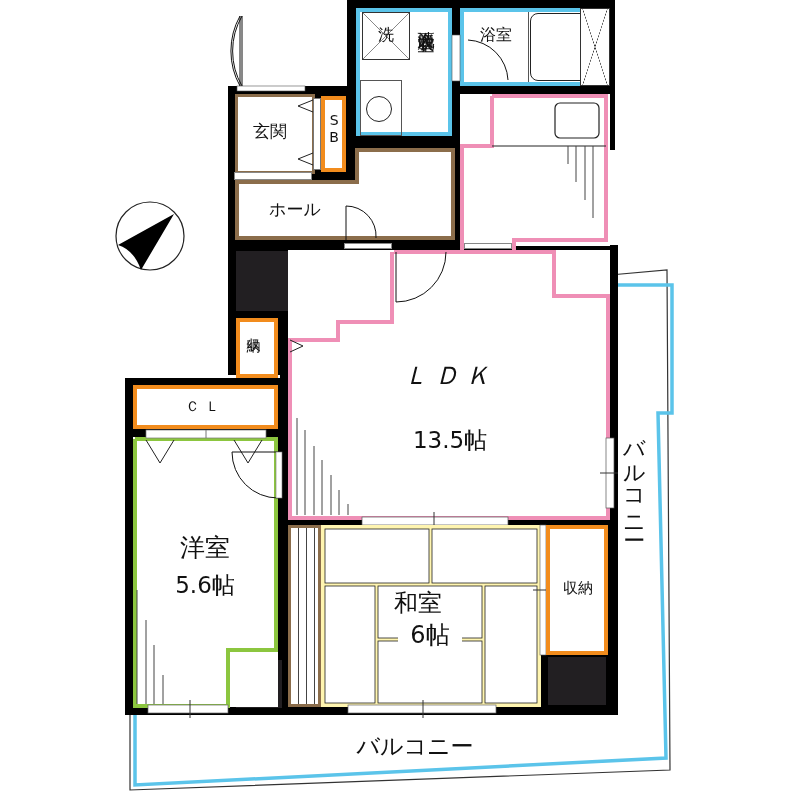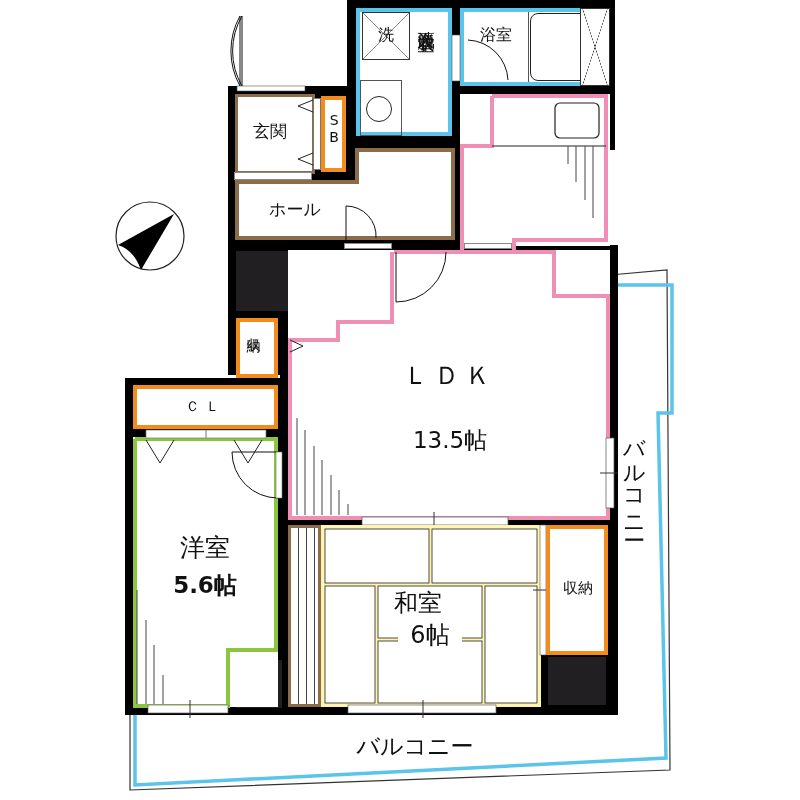--- a/index.html
+++ b/index.html
@@ -134,21 +134,21 @@
   <line x1="331" y1="475" x2="331" y2="515" stroke="#444" stroke-width="1"></line>
   <line x1="339" y1="490" x2="339" y2="515" stroke="#444" stroke-width="1"></line>
   <line x1="348" y1="504" x2="348" y2="515" stroke="#444" stroke-width="1"></line>
 
   <rect x="606" y="438" width="8" height="70" fill="#fff" stroke="#555" stroke-width="0.7"></rect>
   <line x1="600" y1="473" x2="618" y2="473" stroke="#333" stroke-width="1"></line>
 
   <rect x="362" y="517" width="146" height="8" fill="#fff" stroke="#555" stroke-width="0.7"></rect>
   <line x1="434" y1="512" x2="434" y2="530" stroke="#333" stroke-width="1"></line>
 </svg>
-<div class="label" style="left:390px;top:362px;width:120px;font-size:25px;letter-spacing:6px;">ＬＤＫ</div>
+<div class="label" style="left:390px;top:362px;width:120px;font-size:25px;letter-spacing:6px;font-style:italic;">ＬＤＫ</div>
 <div class="label" style="left:390px;top:427px;width:120px;font-size:23px;">13.5帖</div>
 
 <div class="abs room" style="left:133px;top:385px;width:145px;height:44px;border:4px solid #f28c1d;"></div>
 <div class="label" style="left:133px;top:398px;width:145px;font-size:14px;letter-spacing:6px;">ＣＬ</div>
 
 <div class="abs room" style="left:133px;top:437px;width:145px;height:270px;"></div>
 <svg width="800" height="800">
   <polyline points="135,439 276,439 276,650 228,650 228,706 135,706 135,439" fill="none" stroke="#8cc63f" stroke-width="4"></polyline>
 
   <rect x="146" y="430" width="120" height="8" fill="#fff" stroke="#777" stroke-width="0.7"></rect>
@@ -162,21 +162,21 @@
 
   <line x1="137" y1="590" x2="137" y2="704" stroke="#444" stroke-width="1"></line>
   <line x1="146" y1="620" x2="146" y2="704" stroke="#444" stroke-width="1"></line>
   <line x1="154" y1="645" x2="154" y2="704" stroke="#444" stroke-width="1"></line>
   <line x1="163" y1="675" x2="163" y2="704" stroke="#444" stroke-width="1"></line>
 
   <rect x="148" y="705" width="80" height="8" fill="#fff" stroke="#666" stroke-width="0.7"></rect>
   <line x1="190" y1="700" x2="190" y2="718" stroke="#333" stroke-width="1"></line>
 </svg>
 <div class="label" style="left:150px;top:534px;width:110px;font-size:25px;">洋室</div>
-<div class="label" style="left:150px;top:572px;width:110px;font-size:23px;font-weight:bold;">5.6帖</div>
+<div class="label" style="left:150px;top:572px;width:110px;font-size:23px;">5.6帖</div>
 
 <div class="abs room" style="left:288px;top:525px;width:33px;height:182px;border:3px solid #8b6d4b;background:
      repeating-linear-gradient(90deg, #fff 0 7px, #444 7px 8px);"></div>
 
 <div class="abs room" style="left:321px;top:525px;width:220px;height:182px;background:#fff5b0;"></div>
 <svg width="800" height="800">
   <rect x="325" y="529" width="104" height="54" fill="#fff" stroke="#222" stroke-width="0.8"></rect>
   <rect x="432" y="529" width="105" height="54" fill="#fff" stroke="#222" stroke-width="0.8"></rect>
   <rect x="325" y="586" width="50" height="117" fill="#fff" stroke="#222" stroke-width="0.8"></rect>
   <rect x="378" y="586" width="104" height="52" fill="#fff" stroke="#222" stroke-width="0.8"></rect>

